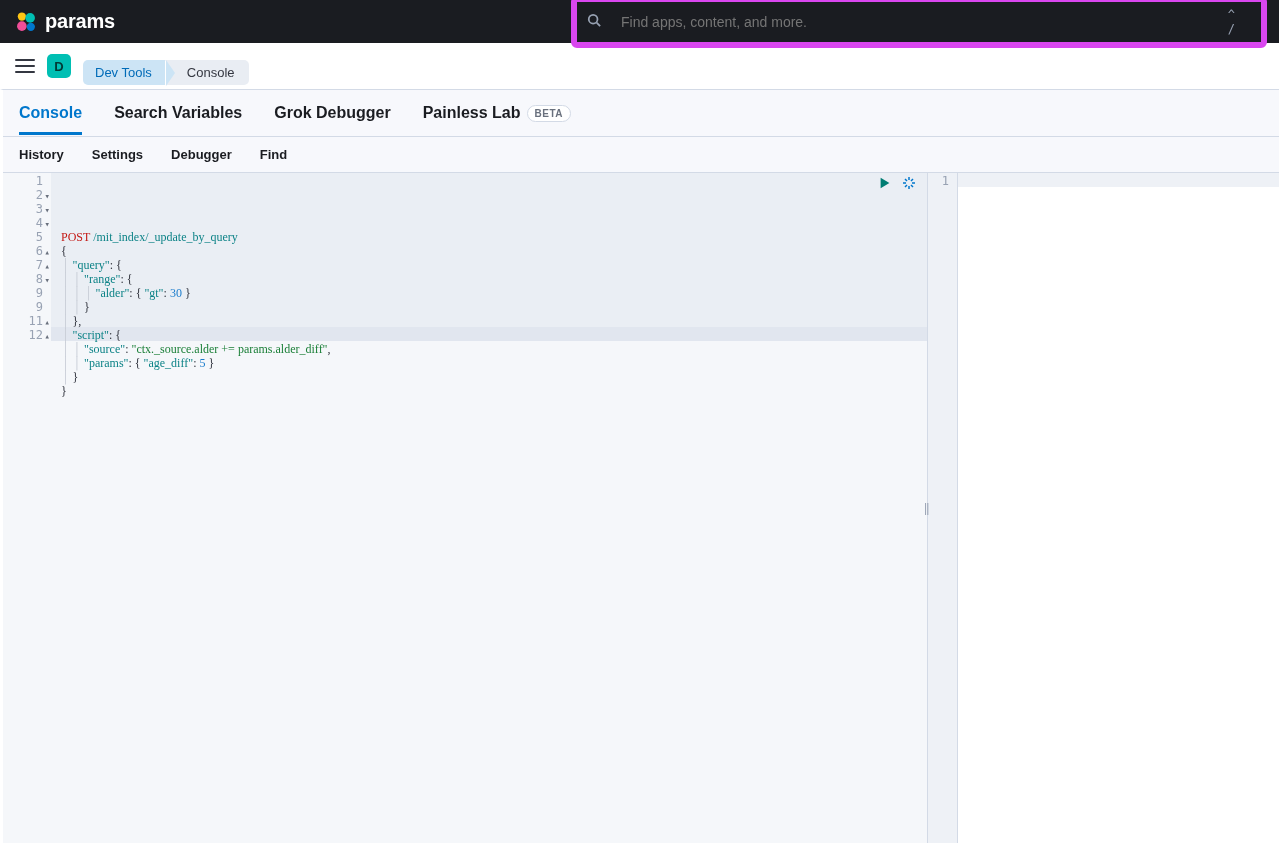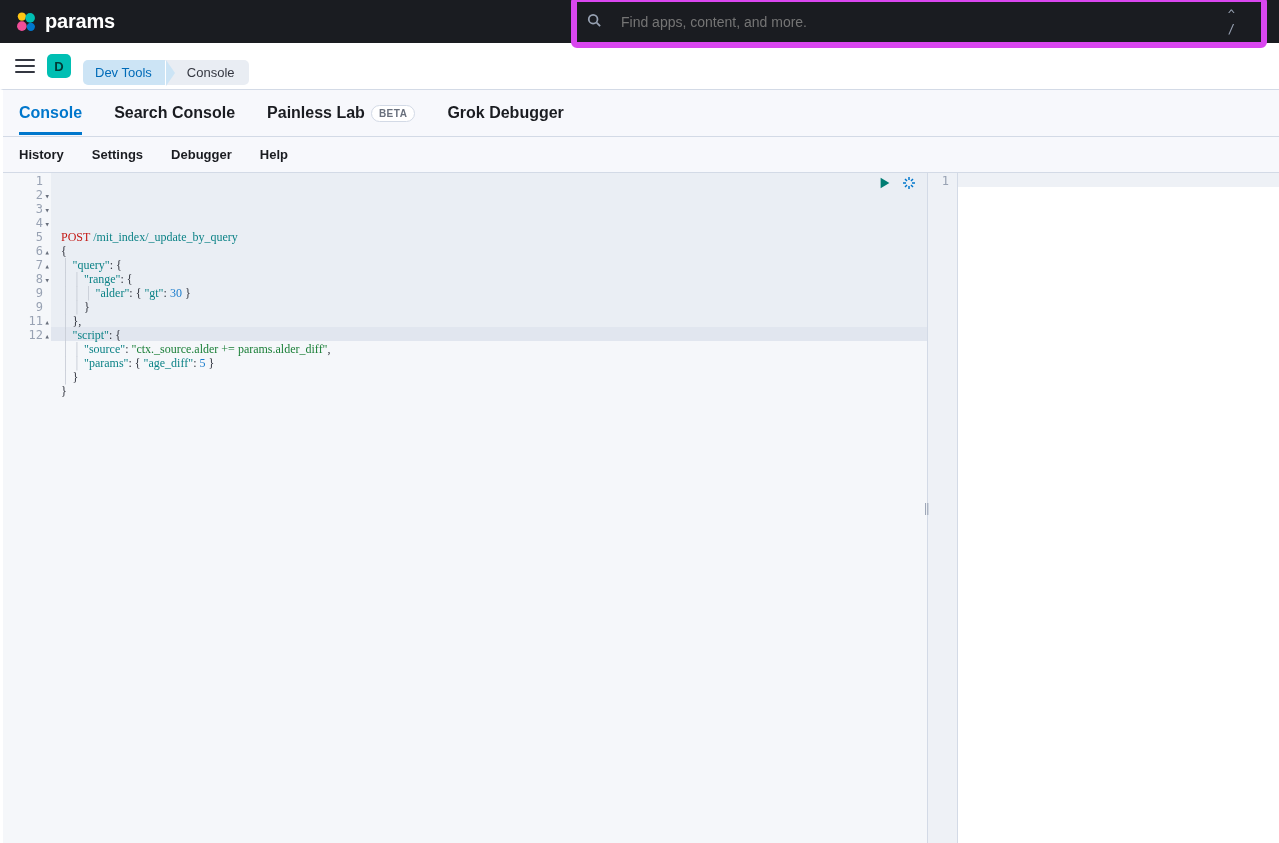--- a/index.html
+++ b/index.html
@@ -117,36 +117,36 @@
   </div>
 </div>
 
 <div class="main">
 
 <div class="tabs-bar">
   <div class="tab selected">
     <span>Console</span>
   </div>
   <div class="tab">
-    <span>Search Console</span>
+    <span>Search Variables</span>
+  </div>
+  <div class="tab">
+    <span>Grok Debugger</span>
   </div>
   <div class="tab">
     <span>Painless Lab</span>
     <span class="beta-badge">BETA</span>
-  </div>
-  <div class="tab">
-    <span>Grok Debugger</span>
   </div>
 </div>
 
 <div class="subtabs-bar">
   <span class="subtab">History</span>
   <span class="subtab">Settings</span>
   <span class="subtab">Debugger</span>
-  <span class="subtab">Help</span>
+  <span class="subtab">Find</span>
 </div>
 
 <div class="editor-split">
 
   <div class="pane left">
     <div class="gutter" id="left-gutter">
           <div class="ln">1</div>
           <div class="ln">2<span class="fold">▾</span></div>
           <div class="ln">3<span class="fold">▾</span></div>
           <div class="ln">4<span class="fold">▾</span></div>

